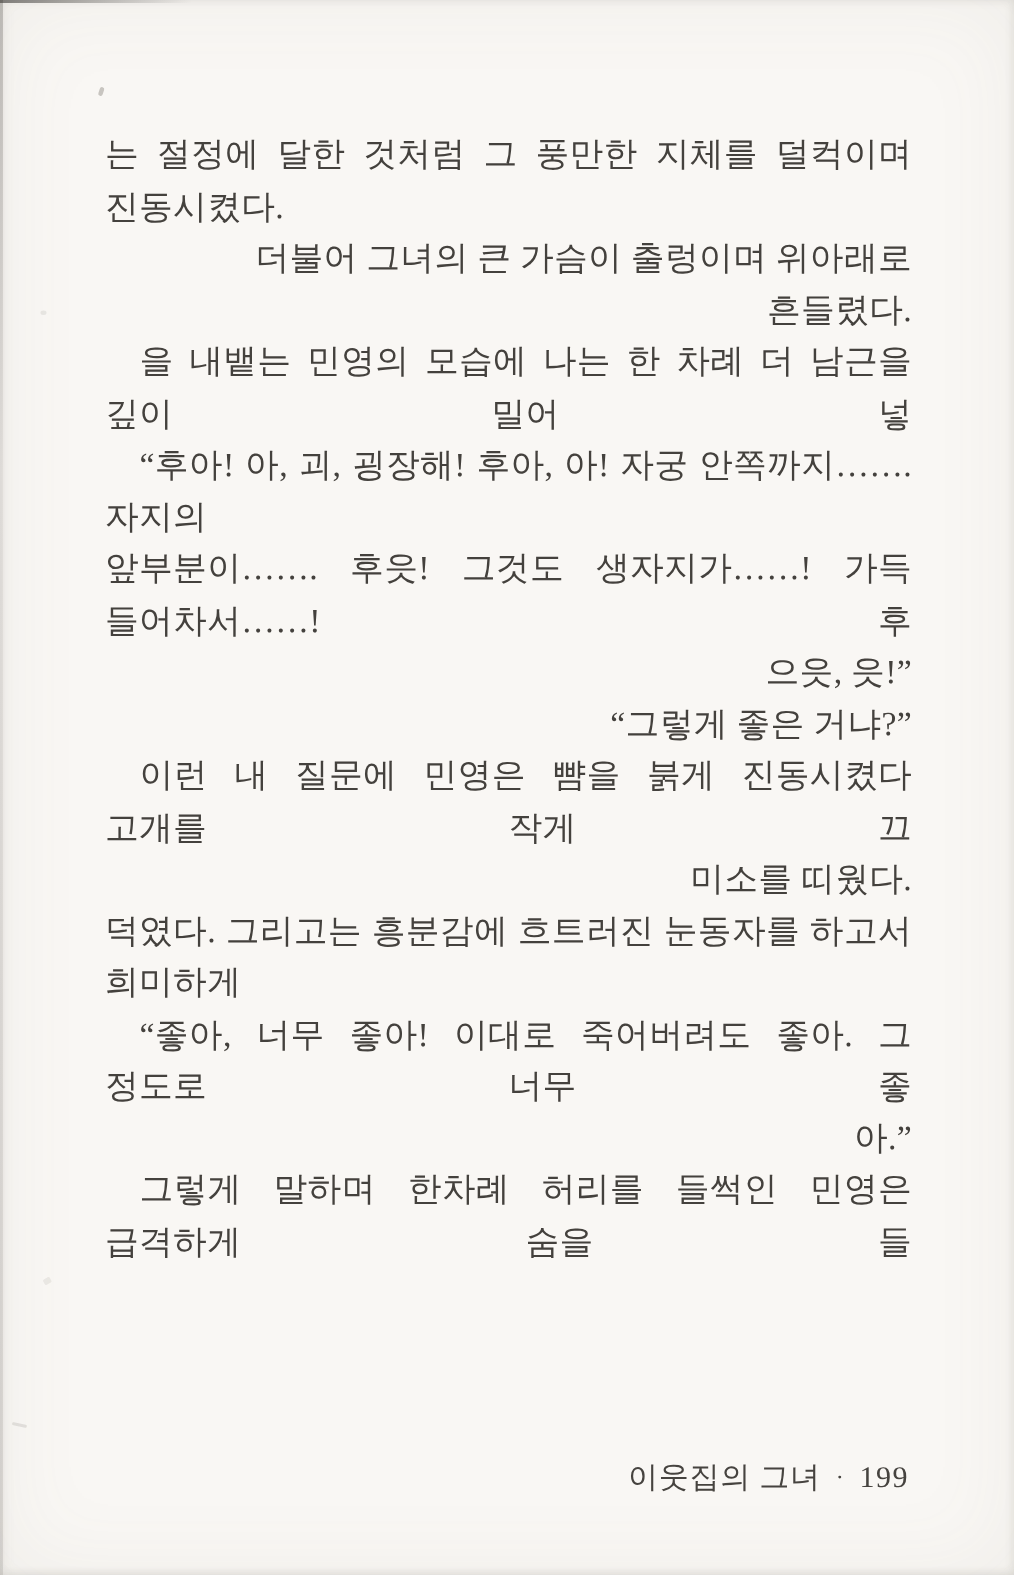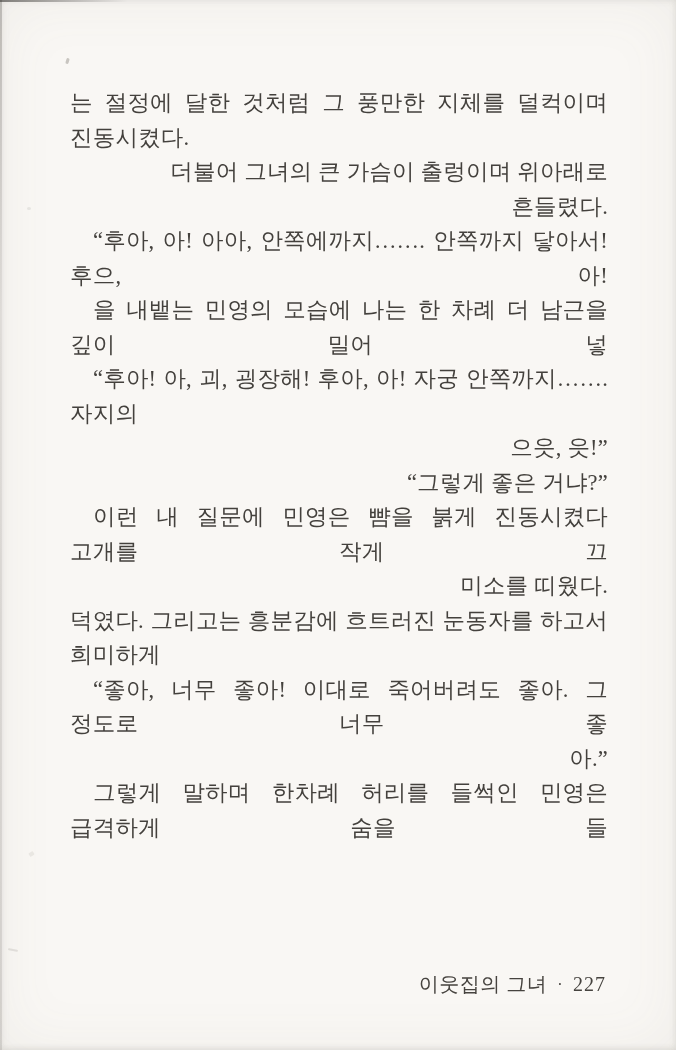--- a/index.html
+++ b/index.html
@@ -91,48 +91,48 @@
 <body>
 
 <div class="scan-page" style="background: rgb(249, 247, 244);">
 
   <div class="text-block" id="text-block" style="color: rgb(68, 65, 61);">
       <div class="para">
         <div class="line just">는 절정에 달한 것처럼 그 풍만한 지체를 덜컥이며 진동시켰다.</div>
         <div class="line">더불어 그녀의 큰 가슴이 출렁이며 위아래로 흔들렸다.</div>
       </div>
       <div class="para indent">
-        <div class="line just">“후아, 아! 아아, 안쪽에까지……. 안쪽까지 닿아서! 후으, 아!</div>
       </div>
       <div class="para indent">
         <div class="line just">을 내뱉는 민영의 모습에 나는 한 차례 더 남근을 깊이 밀어 넣</div>
       </div>
       <div class="para indent">
         <div class="line just">“후아! 아, 괴, 굉장해! 후아, 아! 자궁 안쪽까지……. 자지의</div>
+        <div class="line just">앞부분이……. 후읏! 그것도 생자지가……! 가득 들어차서……! 후</div>
         <div class="line">으읏, 읏!”</div>
       </div>
       <div class="para indent">
         <div class="line">“그렇게 좋은 거냐?”</div>
       </div>
       <div class="para indent">
         <div class="line just">이런 내 질문에 민영은 뺨을 붉게 진동시켰다 고개를 작게 끄</div>
         <div class="line">미소를 띠웠다.</div>
         <div class="line just">덕였다. 그리고는 흥분감에 흐트러진 눈동자를 하고서 희미하게</div>
       </div>
       <div class="para indent">
         <div class="line just">“좋아, 너무 좋아! 이대로 죽어버려도 좋아. 그 정도로 너무 좋</div>
         <div class="line">아.”</div>
       </div>
       <div class="para indent">
         <div class="line just">그렇게 말하며 한차례 허리를 들썩인 민영은 급격하게 숨을 들</div>
       </div>
     </div>
 
   <div class="page-footer">
-    <span class="title">이웃집의 그녀</span><span class="sep">·</span><span class="pagenum">227</span>
+    <span class="title">이웃집의 그녀</span><span class="sep">·</span><span class="pagenum">199</span>
   </div>
 
   <div class="speck s1"></div>
   <div class="speck s2"></div>
   <div class="speck s3"></div>
   <div class="speck s4"></div>
 
 </div>
 
 </body></html>

